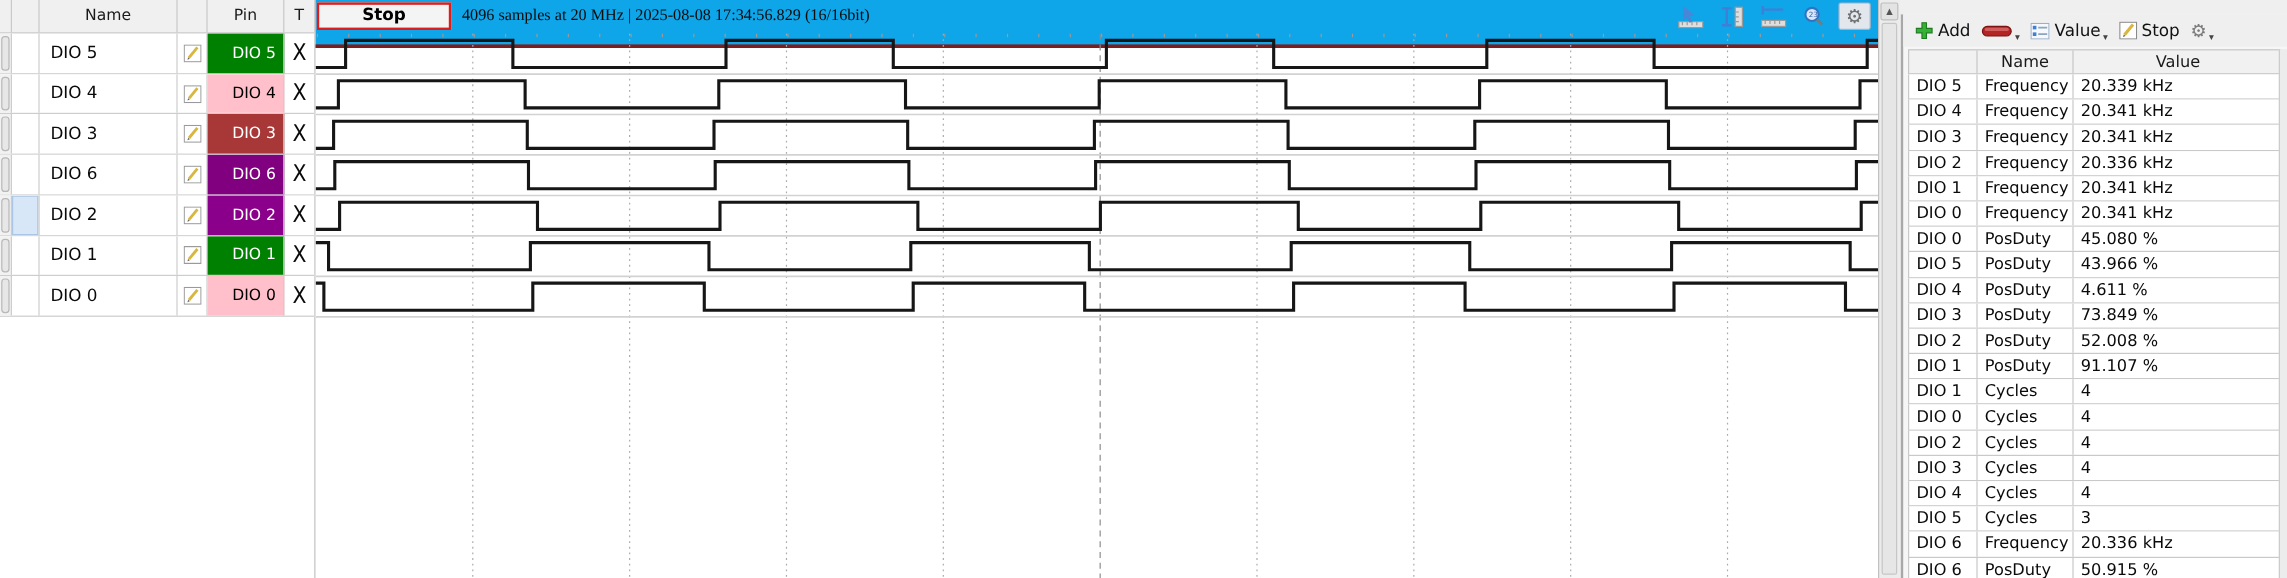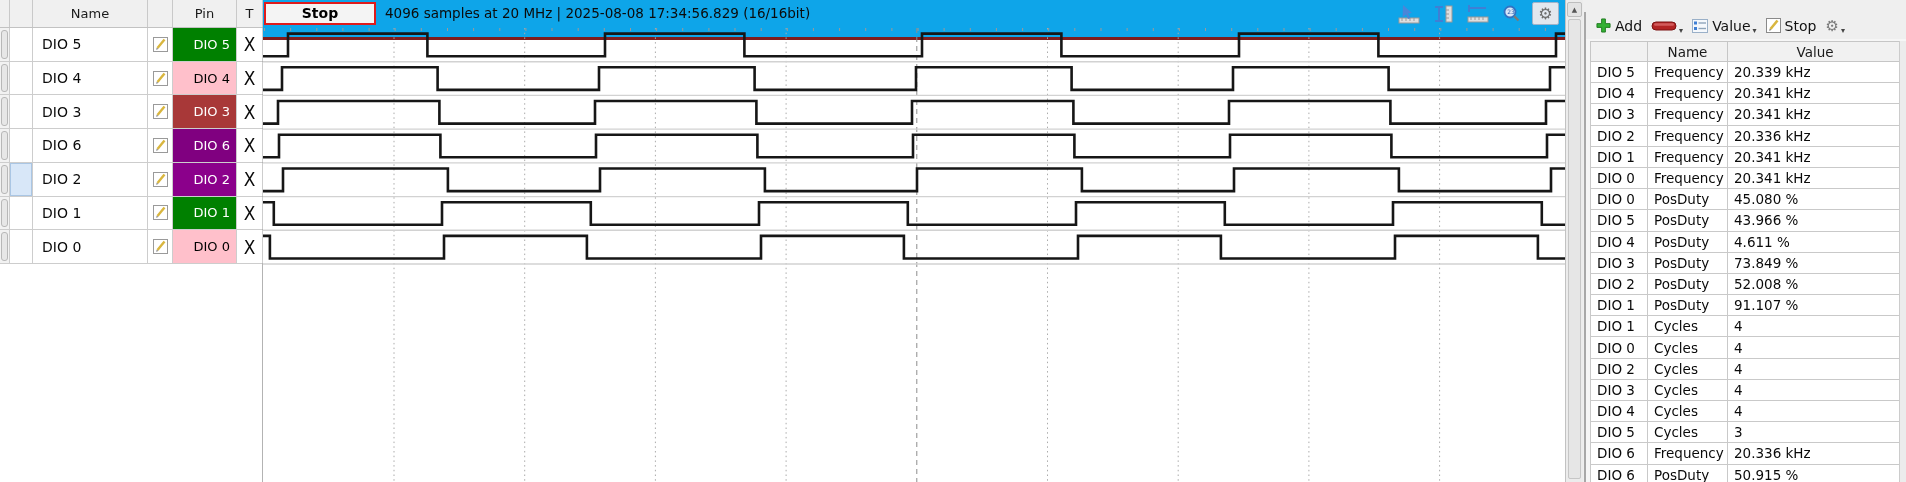--- a/index.html
+++ b/index.html
@@ -20,21 +20,21 @@
   .name-cell { padding-left:9px; font-size:14px; color:#0a0a0a; }
   .note-cell { justify-content:center; }
   .pin-cell { justify-content:flex-end; padding-right:6px; font-size:13px; }
   .trig-cell { justify-content:center; font-size:17px; color:#0a0a0a; transform-origin:center; }
   .trig-x { transform:scaleY(1.12); font-weight:500; }
 
   
   .plot { position:absolute; left:263px; top:0; width:1302px; height:482px; background:#ffffff; }
   .plot-header { position:relative; height:40px; background:#0ea5e9; border-bottom:3px solid #7f1d1d; }
   .stop-btn { position:absolute; left:1px; top:2px; width:112px; height:23px; background:#f4f4f4; border:2px solid #df1b1b; font-family:inherit; font-size:14px; font-weight:700; color:#000; text-align:center; line-height:19px; cursor:default; }
-  .status { position:absolute; left:122px; top:5px; font-size:13.5px; color:#0b0b0b; white-space:nowrap; }
+  .status { position:absolute; left:122px; top:5px; font-size:13.5px; color:#0b0b0b; white-space:nowrap;font-family:Liberation Serif, serif; }
   .plot-tools { position:absolute; right:6px; top:2px; display:flex; gap:7px; align-items:center; }
   .tool-btn { width:27px; height:23px; display:flex; align-items:center; justify-content:center; border:1px solid transparent; border-radius:2px; }
   .tool-btn.pressed { background:#e2e7ee; border:1px solid #9fb3ca; }
   #wave-svg { position:absolute; left:0; top:28px; }
 
   
   .vscroll { position:absolute; left:1565px; top:0; width:18px; height:482px; background:#ececec; border-left:1px solid #c2c2c2; }
   .vscroll-up { position:absolute; left:1px; top:2px; width:15px; height:15px; background:#e3e3e3; border:1px solid #bdbdbd; border-radius:2px; font-size:7px; color:#555; display:flex; align-items:center; justify-content:center; }
   .vscroll-thumb { position:absolute; left:2px; top:19px; bottom:3px; width:13px; background:#e6e6e6; border:1px solid #c6c6c6; border-radius:2px; }
 

